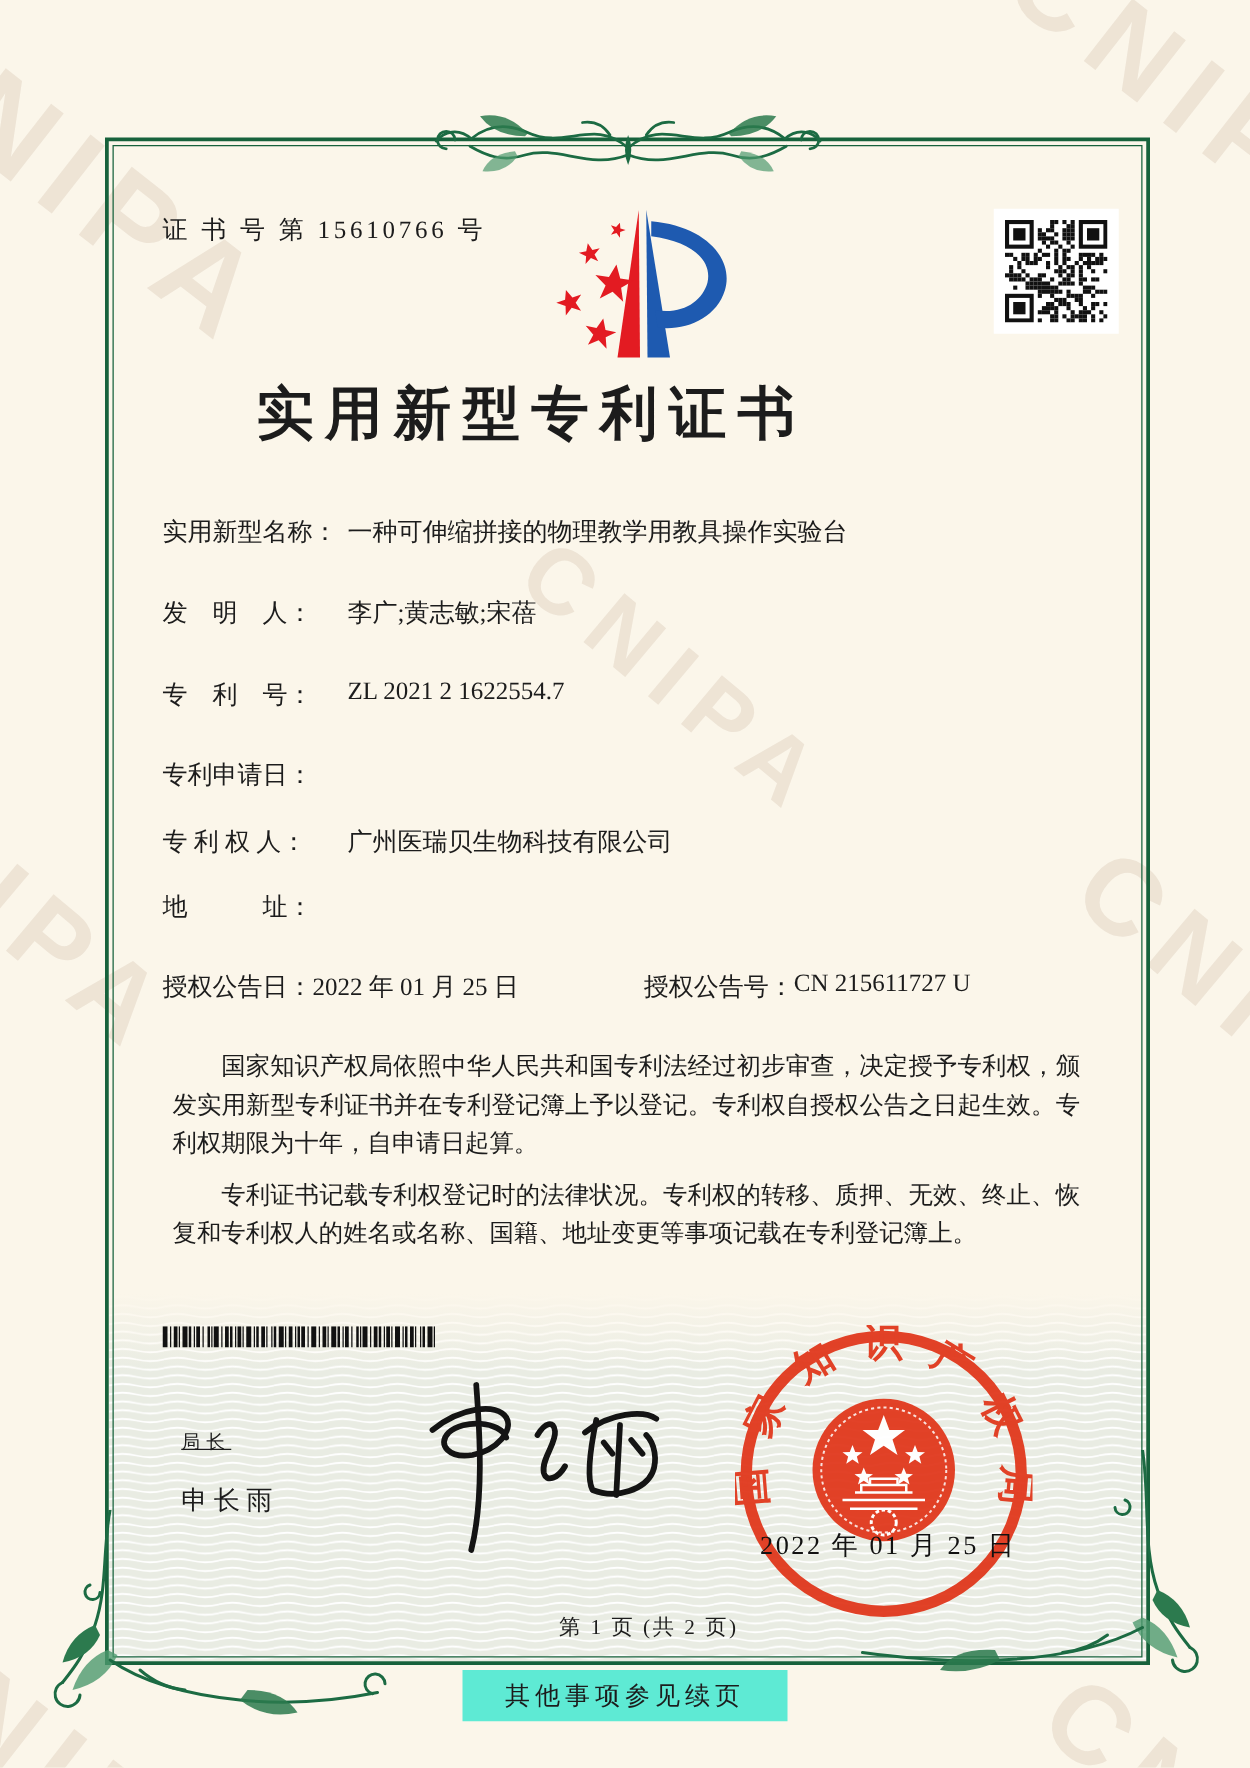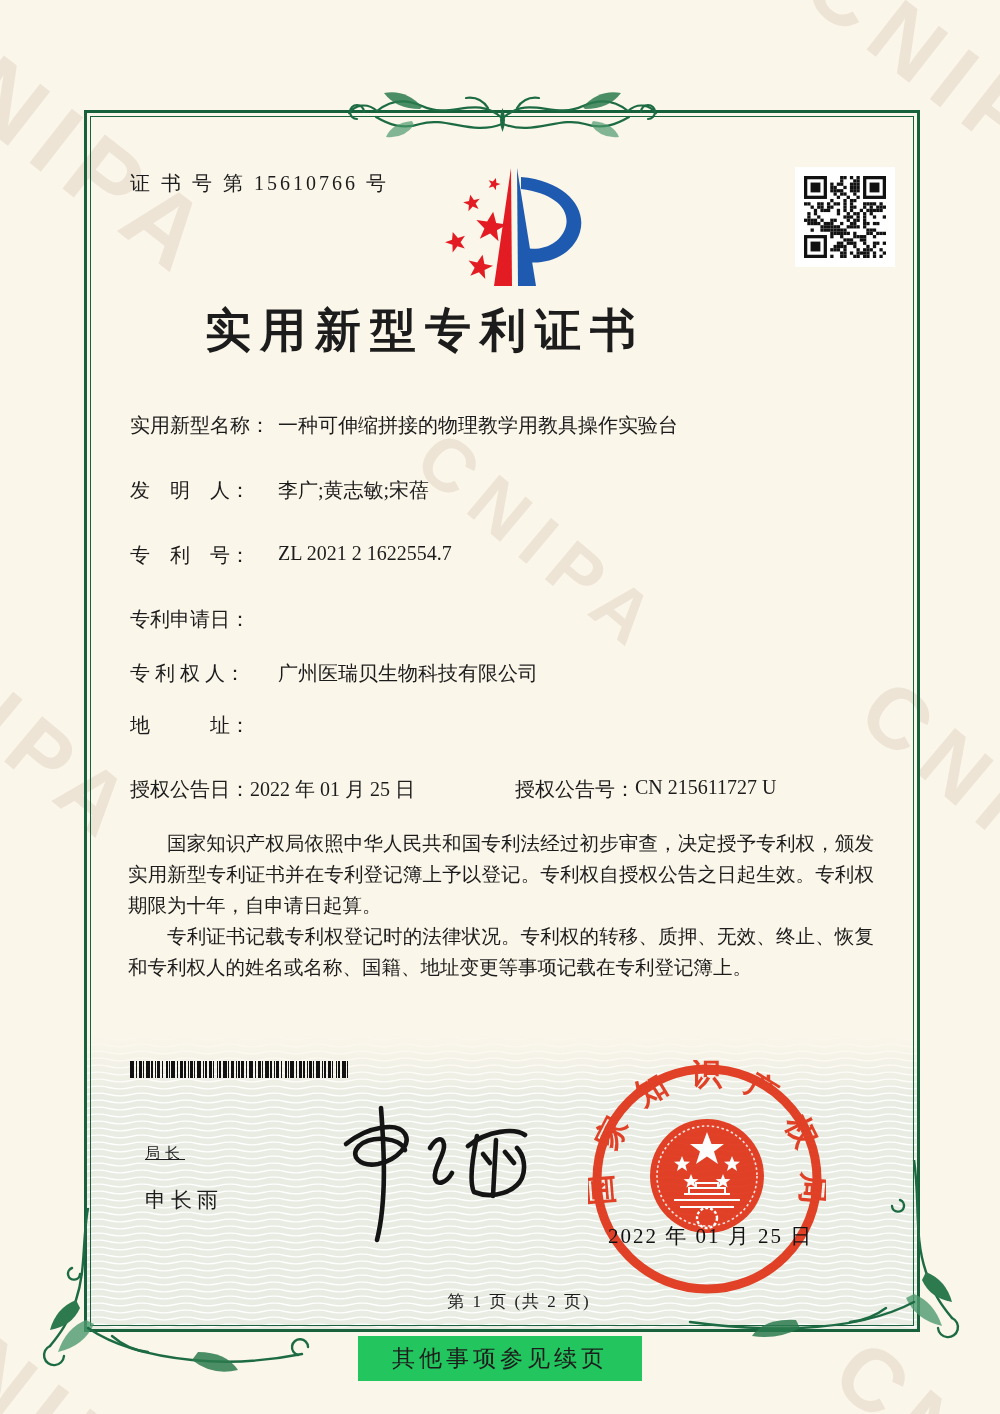--- a/index.html
+++ b/index.html
@@ -47,38 +47,38 @@
   .row .val{flex:1;}
   .row .val.narrow{max-width:572px;line-height:32px;}
   .row2{left:130px;width:760px;z-index:4;font-size:20px;display:flex;}
   .row2 .pair{display:flex;}
   .row2 .pair.second{position:absolute;left:385px;top:0;}
   
   .body-text{
     left:128px;top:828px;width:746px;z-index:4;
     font-size:19.5px;line-height:31px;text-align:justify;
   }
-  .body-text p{margin:0;text-indent:2em;}
+  .body-text p{margin:10px;text-indent:2em;}
   
   .barcode{left:130px;top:1061px;z-index:4;}
   .sig-title{left:145px;top:1144px;z-index:4;
     font-family:"Liberation Sans","DejaVu Sans",sans-serif;
     font-size:15px;letter-spacing:5px;text-decoration:underline;}
   .sig-name{left:145px;top:1186px;z-index:4;
     font-family:"Liberation Sans","DejaVu Sans",sans-serif;
     font-size:21px;letter-spacing:5px;}
   .signature{left:308px;top:1090px;z-index:5;}
   .seal{left:588px;top:1060px;z-index:4;}
   .seal-date{left:608px;top:1222px;width:210px;z-index:5;
     font-size:21px;letter-spacing:2px;color:#111;white-space:nowrap;}
   .page-num{left:84px;top:1290px;width:830px;text-align:center;z-index:4;
     font-size:17px;letter-spacing:2px;margin-left:20px;}
   .cont-note{left:0;top:1336px;width:1000px;text-align:center;z-index:4;}
-  .cont-note span{display:inline-block;background:#22c55e;padding:7px 34px;
-    font-size:23px;letter-spacing:4px;}
+  .cont-note span{display:inline-block;background:#5eead4;padding:7px 34px;
+    font-size:20px;letter-spacing:4px;}
 </style>
 </head>
 <body>
 
 <span class="wm" style="left:-55px;top:-20px;font-size:100px;transform:rotate(38deg);">CNIPA</span>
 <span class="wm" style="left:850px;top:-70px;font-size:92px;transform:rotate(38deg);">CNIPA</span>
 <span class="wm" style="left:455px;top:415px;font-size:74px;transform:rotate(40deg);">CNIPA</span>
 <span class="wm" style="left:-95px;top:575px;font-size:86px;transform:rotate(40deg);">CNIPA</span>
 <span class="wm" style="left:905px;top:660px;font-size:86px;transform:rotate(40deg);">CNIPA</span>
 <span class="wm" style="left:560px;top:1045px;font-size:84px;transform:rotate(40deg);z-index:1;">CNIPA</span>

